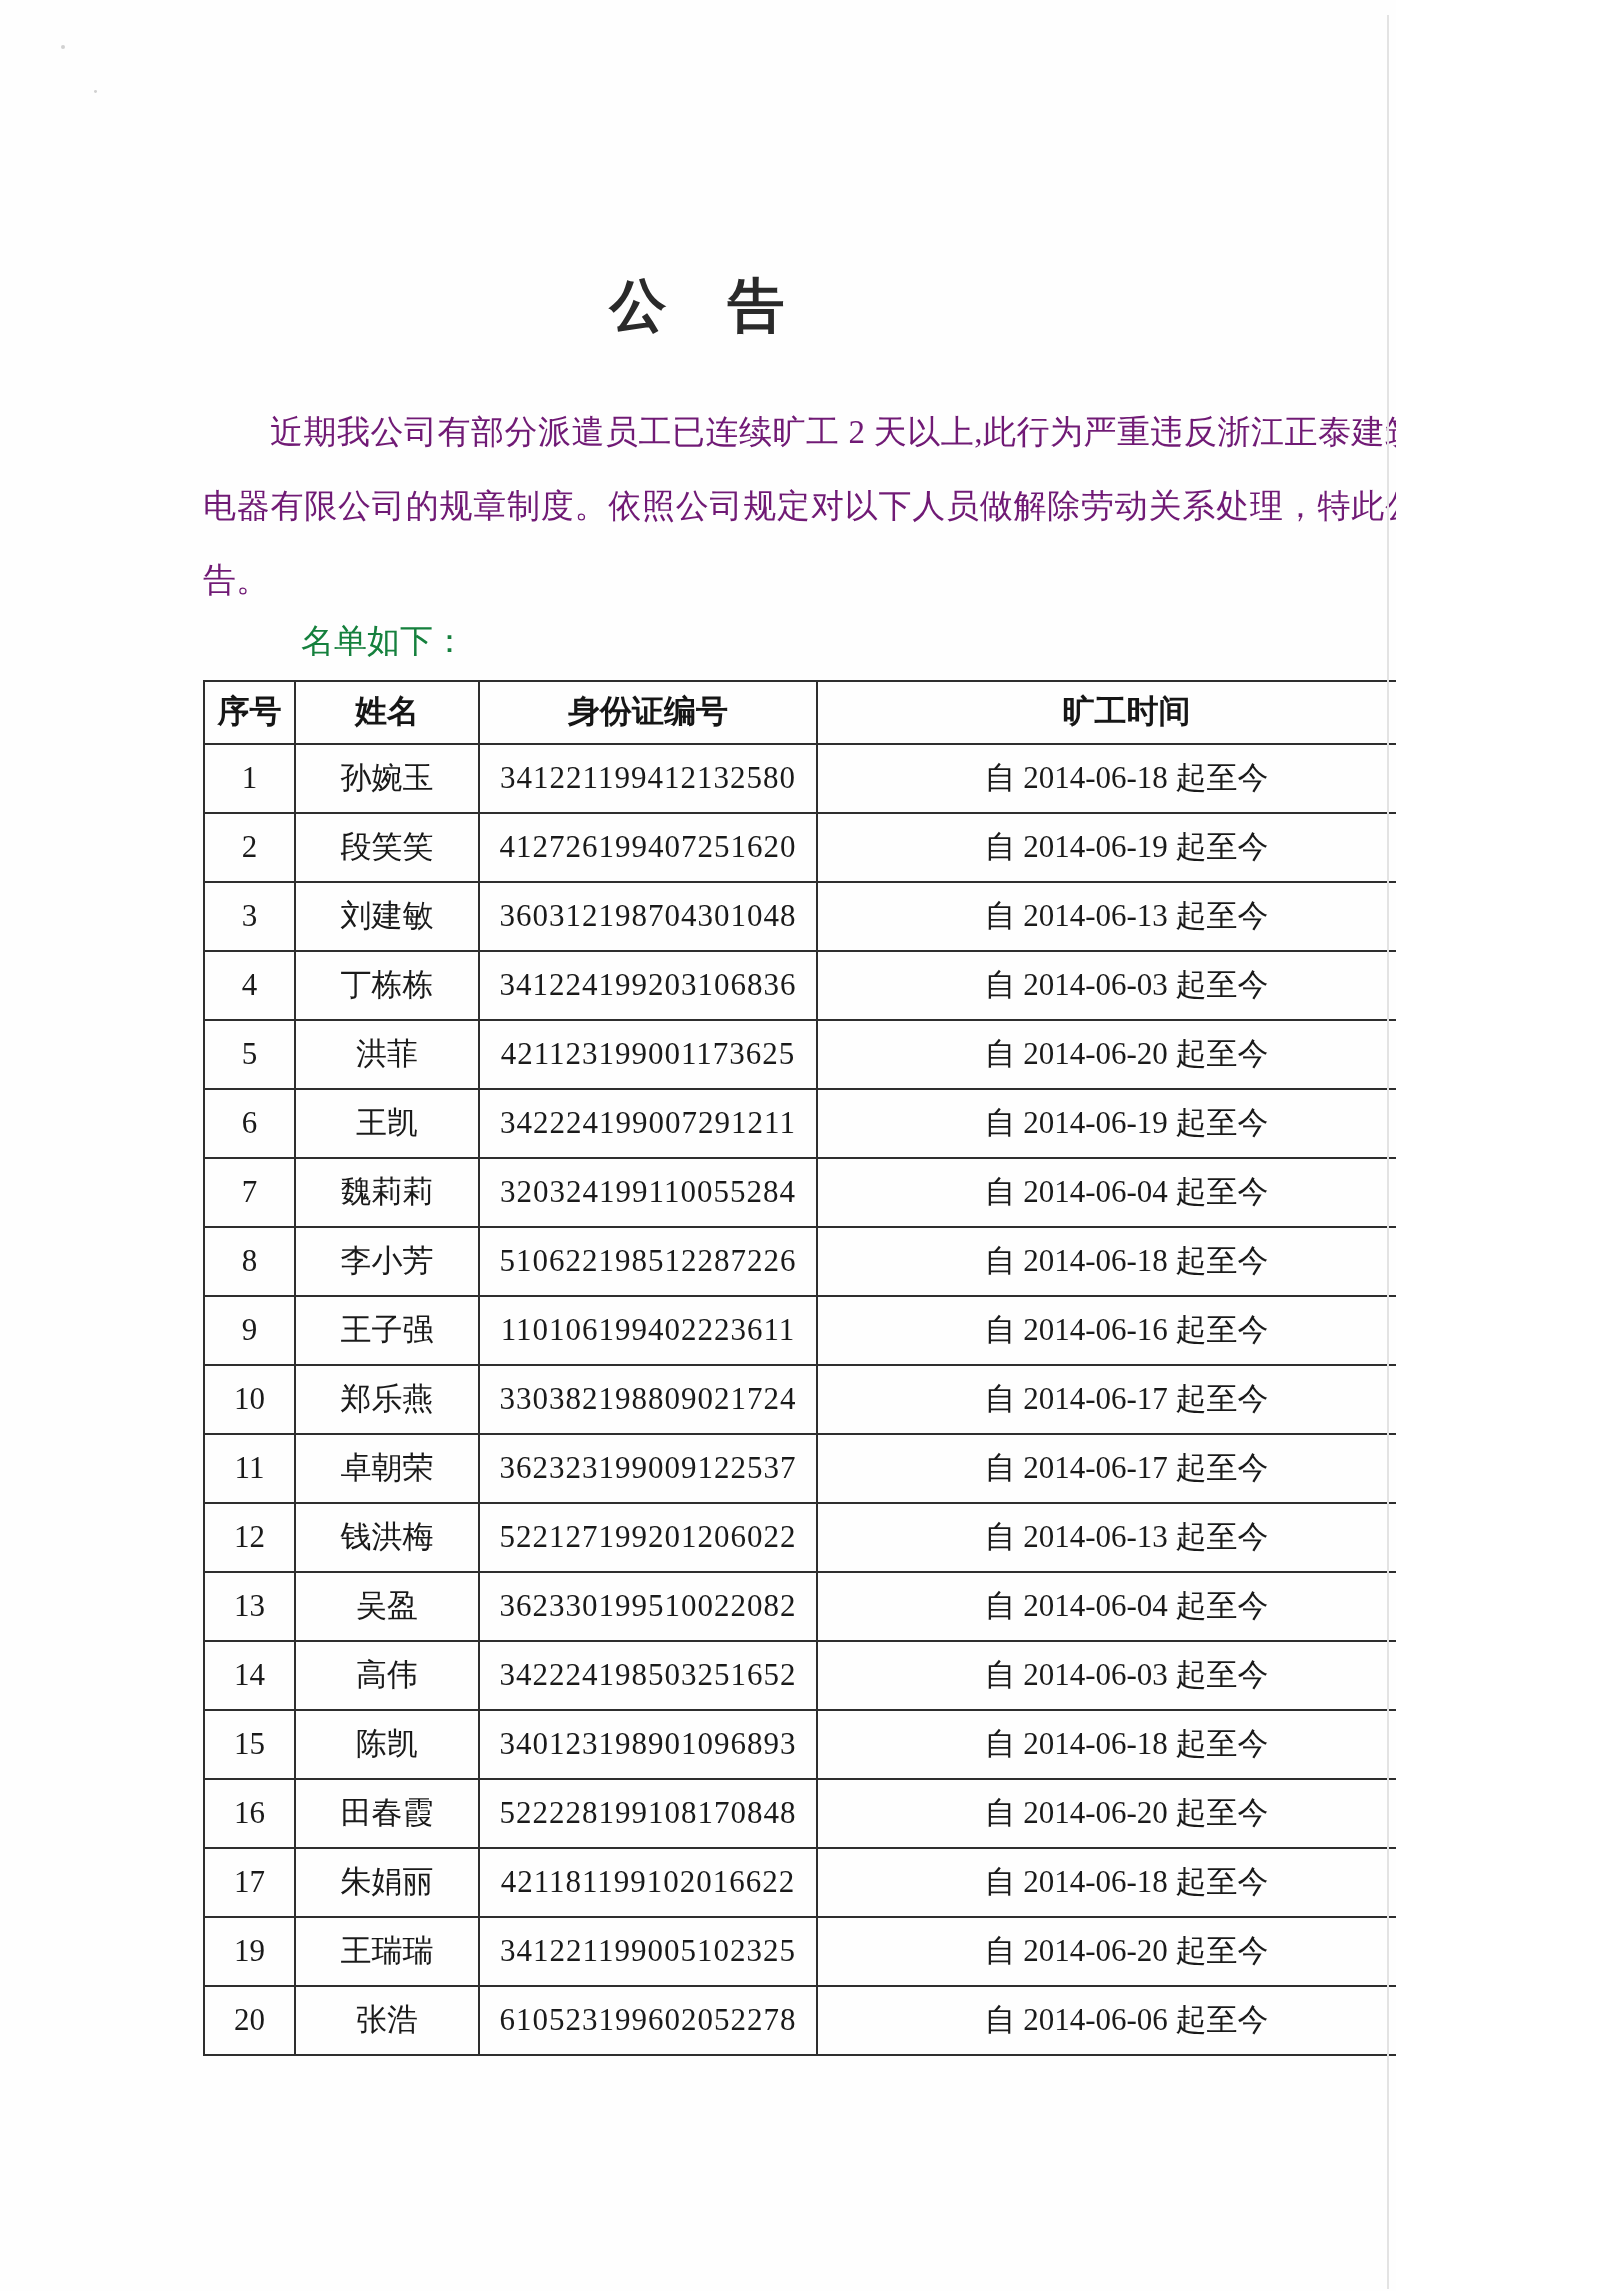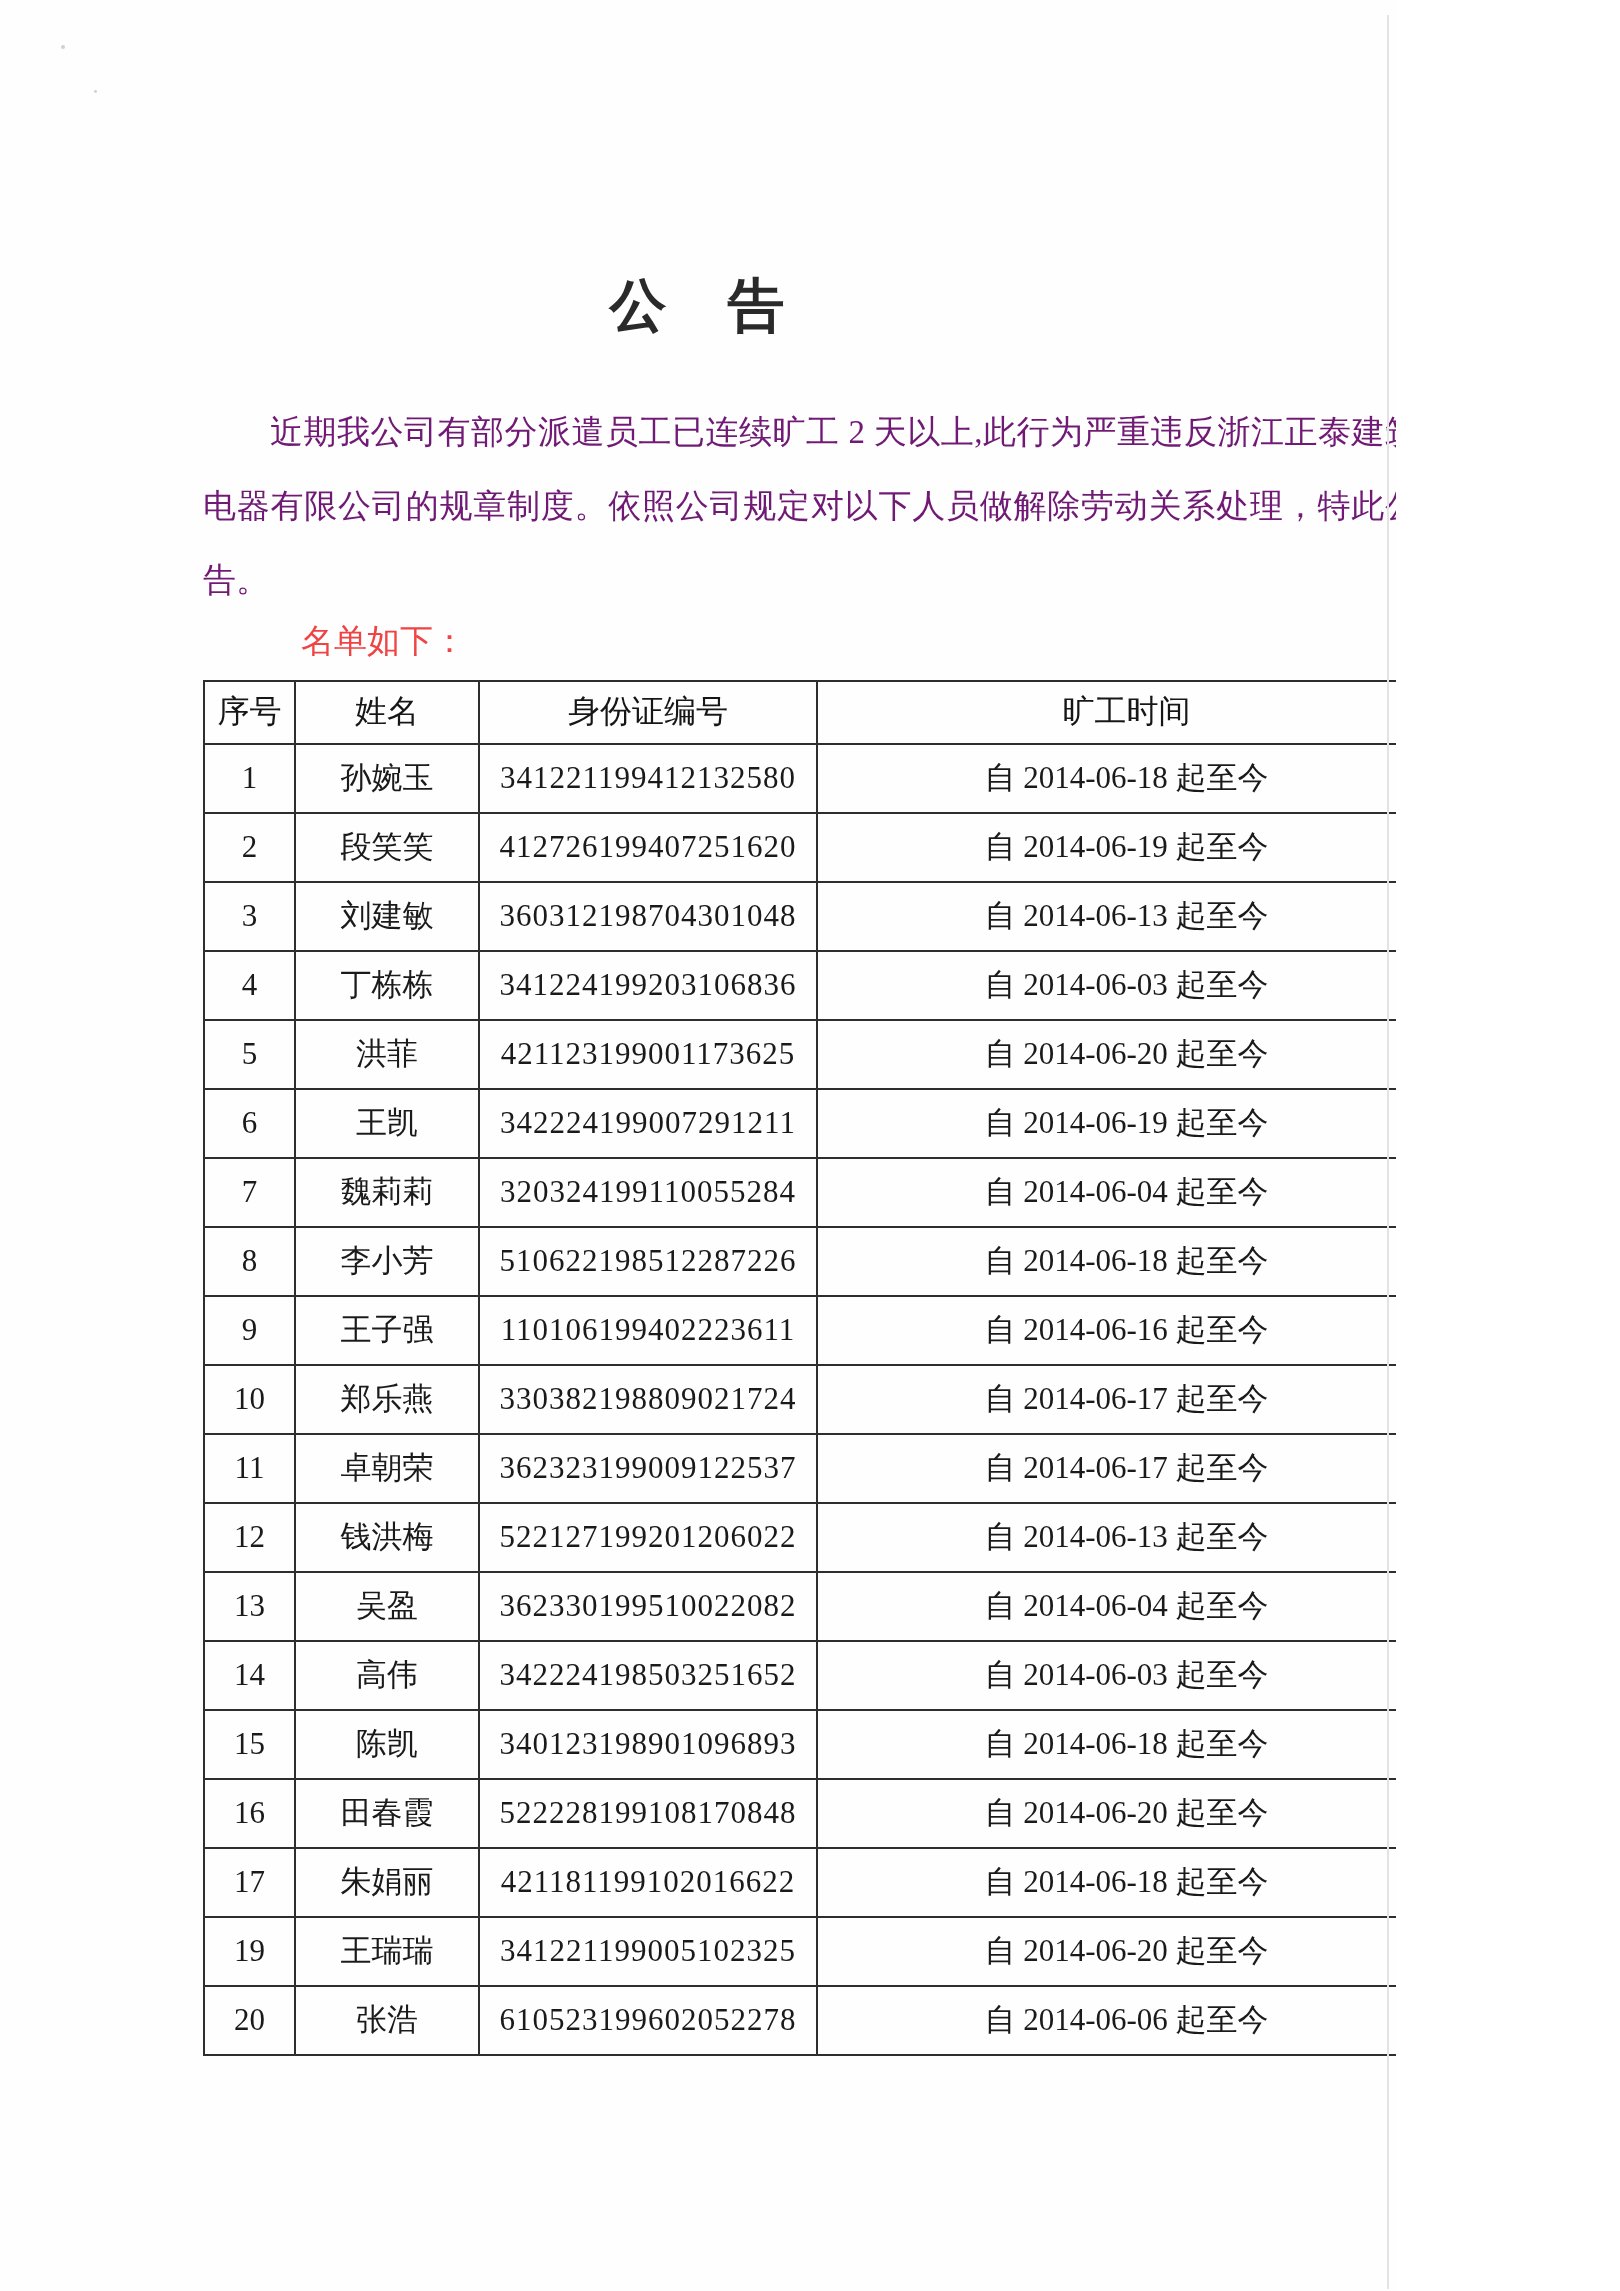--- a/index.html
+++ b/index.html
@@ -42,40 +42,40 @@
     text-align: justify;
     text-indent: 67px;
     color: #701a75;
   }
   .list-intro {
     margin: 2px 0 0 203px;
     width: 1215px;
     font-size: 33px;
     line-height: 45px;
     padding-left: 98px;
-    color: #ef4444;
+    color: #15803d;
   }
   table.absence-table {
     margin: 15.7px 0 0 203px;
     width: 1233px;
     border-collapse: collapse;
     table-layout: fixed;
   }
   table.absence-table th,
   table.absence-table td {
     border: 2px solid #2e2e2e;
     text-align: center;
     vertical-align: middle;
     padding: 0;
     overflow: hidden;
   }
   table.absence-table th {
     height: 61px;
     font-size: 32px;
-    font-weight: normal;
+    font-weight: bold;
     color: #161616;
   }
   table.absence-table td {
     height: 67px;
     font-size: 31px;
     color: #1a1a1a;
   }
   .col-no     { width: 91px;  }
   .col-name   { width: 184px; }
   .col-id     { width: 338px; }

